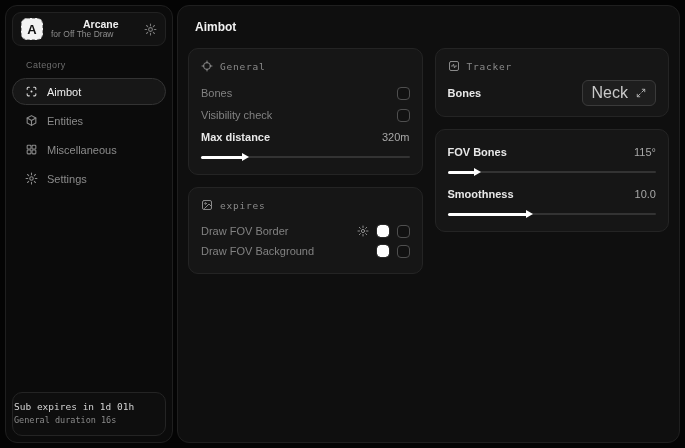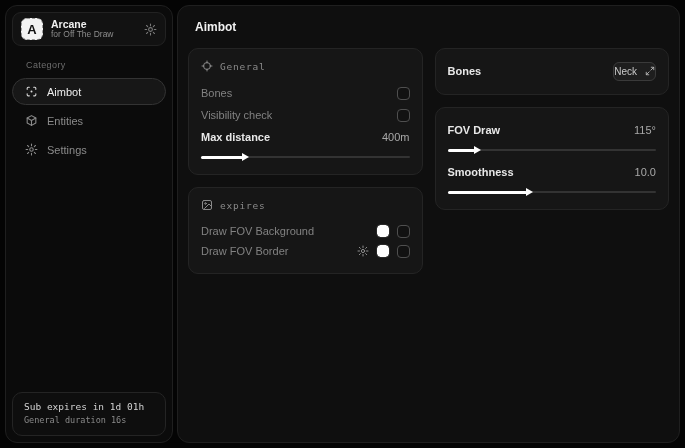--- a/index.html
+++ b/index.html
@@ -18,40 +18,40 @@
     border:1px solid #222; border-radius:9px; background:#121212;
     display:flex; align-items:center; gap:8px; padding:6px 8px; height:34px;
   }
   .logo {
     width:22px; height:22px; border-radius:6px; background:#f2f2f2;
     color:#111; font-weight:bold; font-size:13px;
     display:flex; align-items:center; justify-content:center; flex:0 0 auto;
     border:1px dashed #999;
   }
   .brand-text { flex:1; line-height:1.15; }
-  .brand-name { font-size:10.5px; font-weight:bold; color:#f0f0f0; }
+  .brand-name { font-size:10.5px; font-weight:bold; color:#f0f0f0;margin-left:32px; }
   .brand-sub { font-size:8.5px; color:#8d8d8d; }
   .brand-gear { color:#7a7a7a; display:flex; }
 
   .category-label { font-size:9px; color:#6d6d6d; letter-spacing:.4px; margin:14px 0 8px 14px; }
 
   .nav { display:flex; flex-direction:column; gap:2px; }
   .nav-item {
     display:flex; align-items:center; gap:9px; height:27px; padding:0 12px;
     border-radius:14px; border:1px solid transparent;
     color:#8b8b8b; font-size:11px; cursor:pointer;
   }
   .nav-item .ic { display:flex; color:#8b8b8b; }
   .nav-item.selected { background:#171717; border-color:#333; color:#ededed; }
   .nav-item.selected .ic { color:#dcdcdc; }
 
   .sidebar-spacer { flex:1; }
   .sub-box {
     border:1px solid #242424; border-radius:10px; background:#0e0e0e;
-    padding:7px 11px 8px; line-height:1.5;
+    padding:7px 1px 8px; line-height:1.5;
   }
   .sub-line1 { font-family:"DejaVu Sans Mono", monospace; font-size:9.5px; color:#d2d2d2; }
   .sub-line2 { font-family:"DejaVu Sans Mono", monospace; font-size:8.5px; color:#8a8a8a; }
 
   
   .main { flex:1; background:#0f0f0f; padding:12px 9px 9px; display:flex; flex-direction:column; }
   .main-title { font-size:12px; font-weight:bold; color:#f2f2f2; margin:2px 0 14px 8px; }
   .columns { display:flex; gap:12px; padding:0 1px; }
   .col { flex:1; display:flex; flex-direction:column; gap:12px;text-align:right; }
 
@@ -77,22 +77,22 @@
 
   .keybadge {
     display:flex; align-items:center; gap:5px; background:#2c2c2c; border-radius:5px;
     padding:3px 7px; font-family:"DejaVu Sans Mono", monospace; font-size:9.5px; color:#dfdfdf;
     cursor:pointer;
   }
   .keybadge .ic { display:flex; color:#cfcfcf; }
 
   .select-btn {
     display:flex; align-items:center; gap:8px; background:#1e1e1e;
-    border:1px solid #3a3a3a; border-radius:6px; padding:3px 0;
-    font-size:10px; color:#c9c9c9; cursor:pointer;
+    border:1px solid #3a3a3a; border-radius:6px; padding:3px 9px;
+    font-size:16px; color:#c9c9c9; cursor:pointer;
   }
   .select-btn .ic { display:flex; color:#b5b5b5; }
 
   .slider { position:relative; height:10px; margin-top:4px; cursor:pointer; }
   .slider .track { position:absolute; left:0; right:0; top:4px; height:2px; background:#333; border-radius:2px; }
   .slider .fill { position:absolute; left:0; top:3.5px; height:3px; background:#fff; border-radius:2px; }
   .slider .fill::after {
     content:''; position:absolute; right:-6px; top:50%; transform:translateY(-50%);
     border-left:7px solid #fff; border-top:4.5px solid transparent; border-bottom:4.5px solid transparent;
   }
@@ -133,20 +133,31 @@
       <span class="ic">
         <svg width="13" height="13" viewBox="0 0 24 24" fill="none" stroke="currentColor" stroke-width="2" stroke-linecap="round" stroke-linejoin="round">
           <path d="M12 3l8 4.5v9L12 21l-8-4.5v-9L12 3z"></path>
           <path d="M12 12l8-4.5M12 12v9M12 12L4 7.5"></path>
         </svg>
       </span>
       <span>Entities</span>
     </div>
     <div class="nav-item">
       <span class="ic">
+        <svg width="13" height="13" viewBox="0 0 24 24" fill="none" stroke="currentColor" stroke-width="2">
+          <rect x="4" y="4" width="7" height="7" rx="1.5"></rect>
+          <rect x="13" y="4" width="7" height="7" rx="1.5"></rect>
+          <rect x="4" y="13" width="7" height="7" rx="1.5"></rect>
+          <rect x="13" y="13" width="7" height="7" rx="1.5"></rect>
+        </svg>
+      </span>
+      <span>Miscellaneous</span>
+    </div>
+    <div class="nav-item">
+      <span class="ic">
         <svg width="13" height="13" viewBox="0 0 24 24" fill="none" stroke="currentColor" stroke-width="2" stroke-linecap="round">
           <circle cx="12" cy="12" r="3.2"></circle>
           <path d="M12 2v3M12 19v3M2 12h3M19 12h3M4.6 4.6l2.2 2.2M17.2 17.2l2.2 2.2M19.4 4.6l-2.2 2.2M6.8 17.2l-2.2 2.2"></path>
         </svg>
       </span>
       <span>Settings</span>
     </div>
   </div>
 
   <div class="sidebar-spacer"></div>
@@ -177,81 +188,90 @@
         <div class="row">
           <span class="lbl-muted">Bones</span>
           <span class="checkbox"></span>
         </div>
         <div class="row">
           <span class="lbl-muted">Visibility check</span>
           <span class="checkbox"></span>
         </div>
         <div class="row">
           <span class="lbl-strong">Max distance</span>
-          <span class="val">400m</span>
+          <span class="val">320m</span>
         </div>
         <div class="slider">
           <div class="track"></div>
           <div class="fill" style="width: 20%;"></div>
         </div>
       </div>
 
       <div class="panel">
         <div class="panel-head">
           <span class="ic">
             <svg width="12" height="12" viewBox="0 0 24 24" fill="none" stroke="currentColor" stroke-width="2" stroke-linecap="round" stroke-linejoin="round">
               <rect x="3" y="3" width="18" height="18" rx="3"></rect>
               <circle cx="9" cy="9" r="1.6"></circle>
               <path d="M21 15l-5-5-9 9"></path>
             </svg>
           </span>
           <span>expires</span>
-        </div>
-        <div class="row short">
-          <span class="lbl-muted">Draw FOV Background</span>
-          <span class="right-group">
-            <span class="swatch" style="background: rgb(255, 255, 255);"></span>
-            <span class="checkbox"></span>
-          </span>
         </div>
         <div class="row short">
           <span class="lbl-muted">Draw FOV Border</span>
           <span class="right-group">
             <span class="ic" style="color:#8f8f8f">
               <svg width="12" height="12" viewBox="0 0 24 24" fill="none" stroke="currentColor" stroke-width="2" stroke-linecap="round">
                 <circle cx="12" cy="12" r="3.2"></circle>
                 <path d="M12 2v3M12 19v3M2 12h3M19 12h3M4.6 4.6l2.2 2.2M17.2 17.2l2.2 2.2M19.4 4.6l-2.2 2.2M6.8 17.2l-2.2 2.2"></path>
               </svg>
             </span>
             <span class="swatch" style="background: rgb(255, 255, 255);"></span>
             <span class="checkbox"></span>
           </span>
         </div>
+        <div class="row short">
+          <span class="lbl-muted">Draw FOV Background</span>
+          <span class="right-group">
+            <span class="swatch" style="background: rgb(255, 255, 255);"></span>
+            <span class="checkbox"></span>
+          </span>
+        </div>
       </div>
     </div>
 
     <div class="col">
 
       <div class="panel">
+        <div class="panel-head">
+          <span class="ic">
+            <svg width="12" height="12" viewBox="0 0 24 24" fill="none" stroke="currentColor" stroke-width="2" stroke-linecap="round" stroke-linejoin="round">
+              <rect x="3" y="3" width="18" height="18" rx="3"></rect>
+              <path d="M7 12h2.5l1.5-4 2 8 1.5-4H17"></path>
+            </svg>
+          </span>
+          <span>Tracker</span>
+        </div>
         <div class="row">
           <span class="lbl-strong">Bones</span>
           <span class="select-btn">
             <span>Neck</span>
             <span class="ic">
               <svg width="10" height="10" viewBox="0 0 24 24" fill="none" stroke="currentColor" stroke-width="2.2" stroke-linecap="round" stroke-linejoin="round">
                 <path d="M15 3h6v6M9 21H3v-6M21 3l-7 7M3 21l7-7"></path>
               </svg>
             </span>
           </span>
         </div>
       </div>
 
       <div class="panel">
         <div class="row">
-          <span class="lbl-strong">FOV Draw</span>
+          <span class="lbl-strong">FOV Bones</span>
           <span class="val">115°</span>
         </div>
         <div class="slider">
           <div class="track"></div>
           <div class="fill" style="width: 13%;"></div>
         </div>
         <div class="row mt6">
           <span class="lbl-strong">Smoothness</span>
           <span class="val">10.0</span>
         </div>

